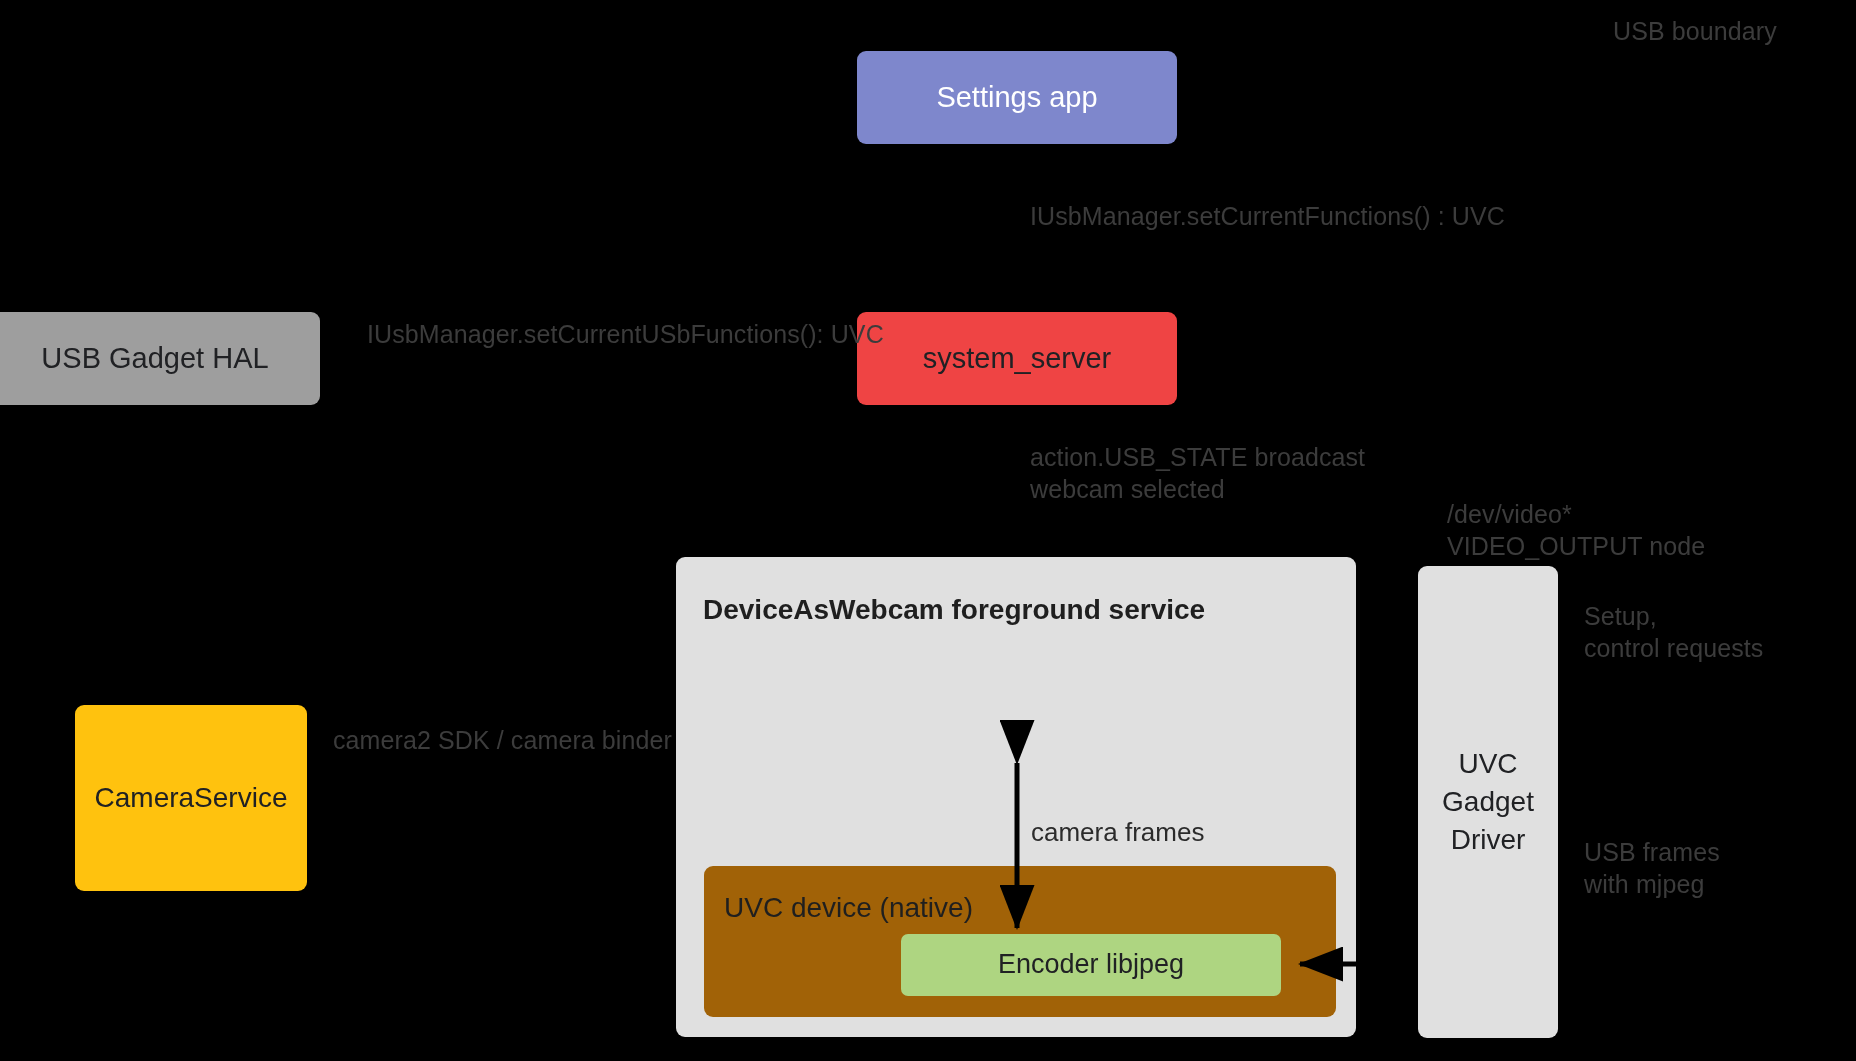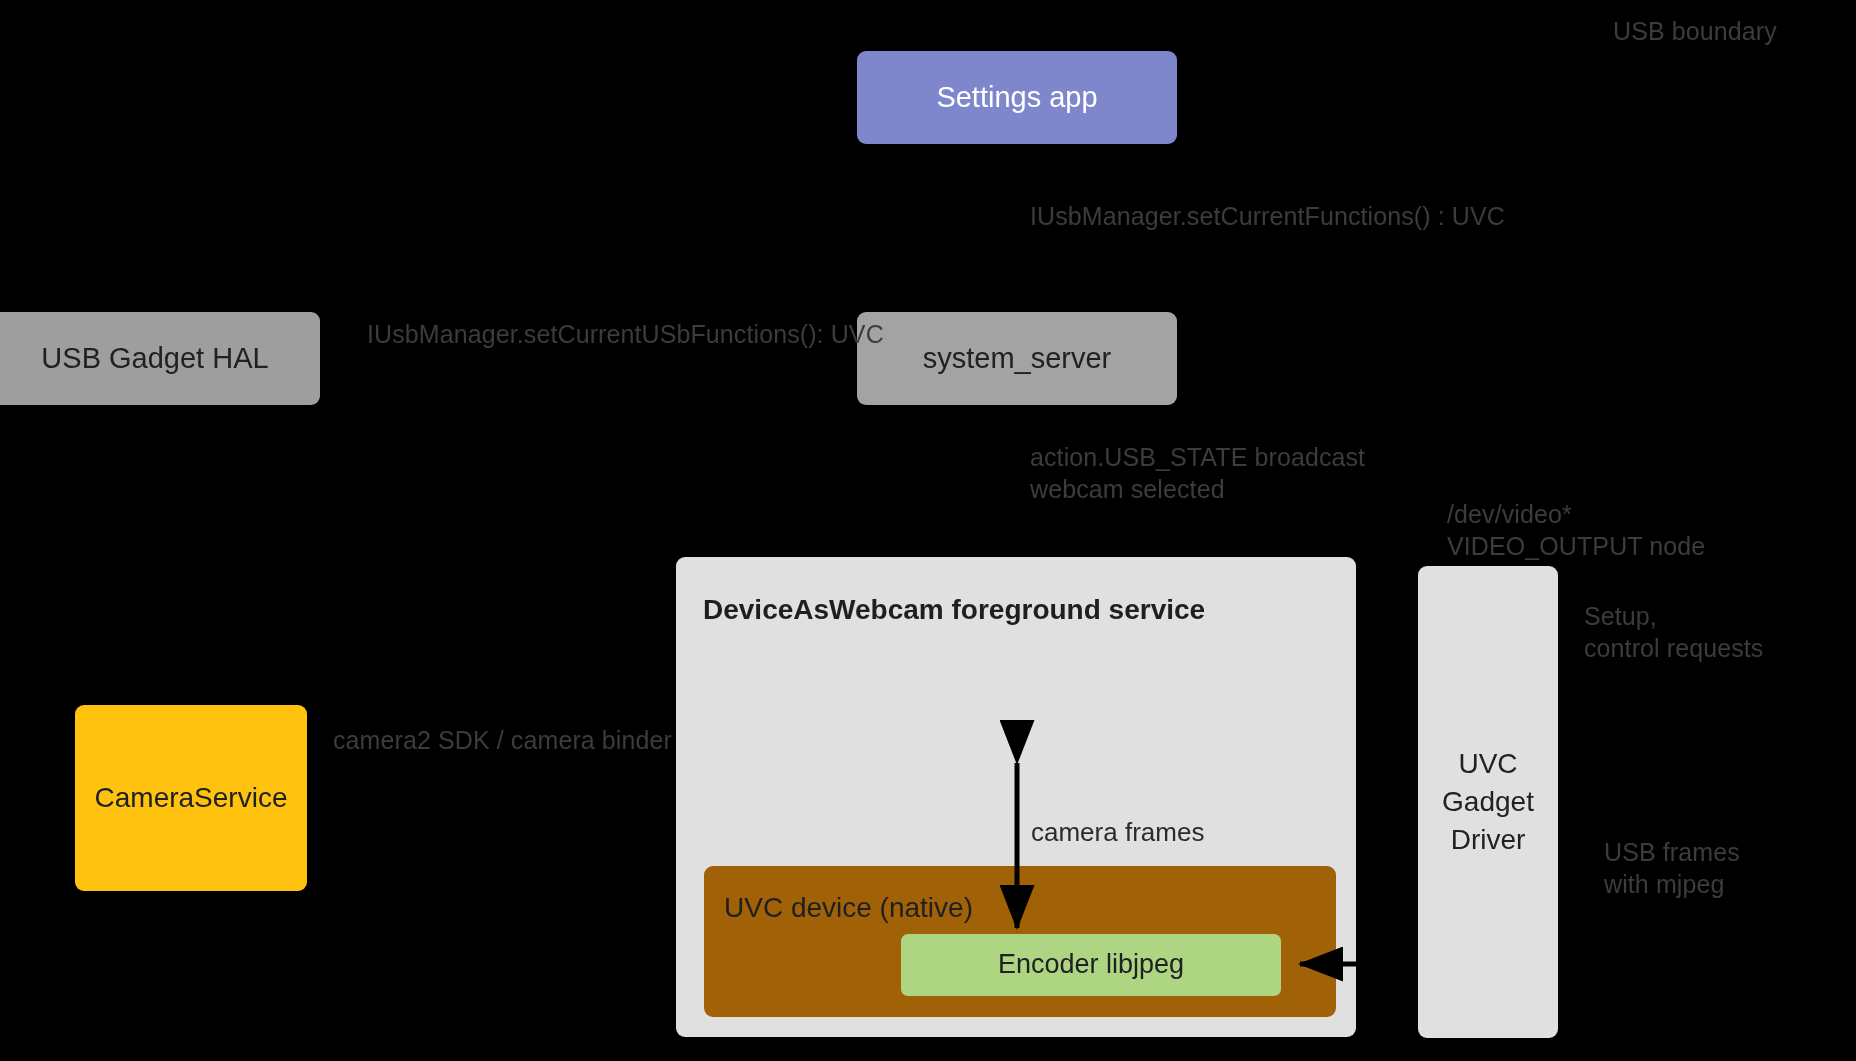--- a/index.html
+++ b/index.html
@@ -40,21 +40,21 @@
 
   
   #settings-app {
     left: 857px; top: 51px; width: 320px; height: 93px;
     background: #7e87cc;
     color: #ffffff;
     font-size: 29px;
   }
   #system-server {
     left: 857px; top: 312px; width: 320px; height: 93px;
-    background: #a3a3a3;
+    background: #ef4444;
     color: #202124;
     font-size: 29px;
   }
   #usb-gadget-hal {
     left: -10px; top: 312px; width: 330px; height: 93px;
     background: #9e9e9e;
     color: #202124;
     font-size: 29px;
   }
   #camera-service {
@@ -112,21 +112,21 @@
     white-space: pre-line;
   }
 
   
   #lbl-usb-boundary { left: 1613px; top: 15px; }
   #lbl-iusbmanager  { left: 1030px; top: 200px; }
   #lbl-iusbgadget   { left: 367px;  top: 318px; }
   #lbl-usbstate     { left: 1030px; top: 441px; }
   #lbl-devvideo     { left: 1447px; top: 498px; }
   #lbl-setup        { left: 1584px; top: 600px; }
-  #lbl-usbframes    { left: 1584px; top: 836px; margin-left: 20px; }
+  #lbl-usbframes    { left: 1584px; top: 836px; }
   #lbl-camera2sdk   { left: 333px;  top: 724px; text-align: center; }
   #lbl-camera-buffers {
     position: absolute;
     left: 1031px; top: 817px;
     color: #2b2b2b;
     font-size: 26px;
   }
   svg.arrow-layer {
     position: absolute;
     left: 0; top: 0;

